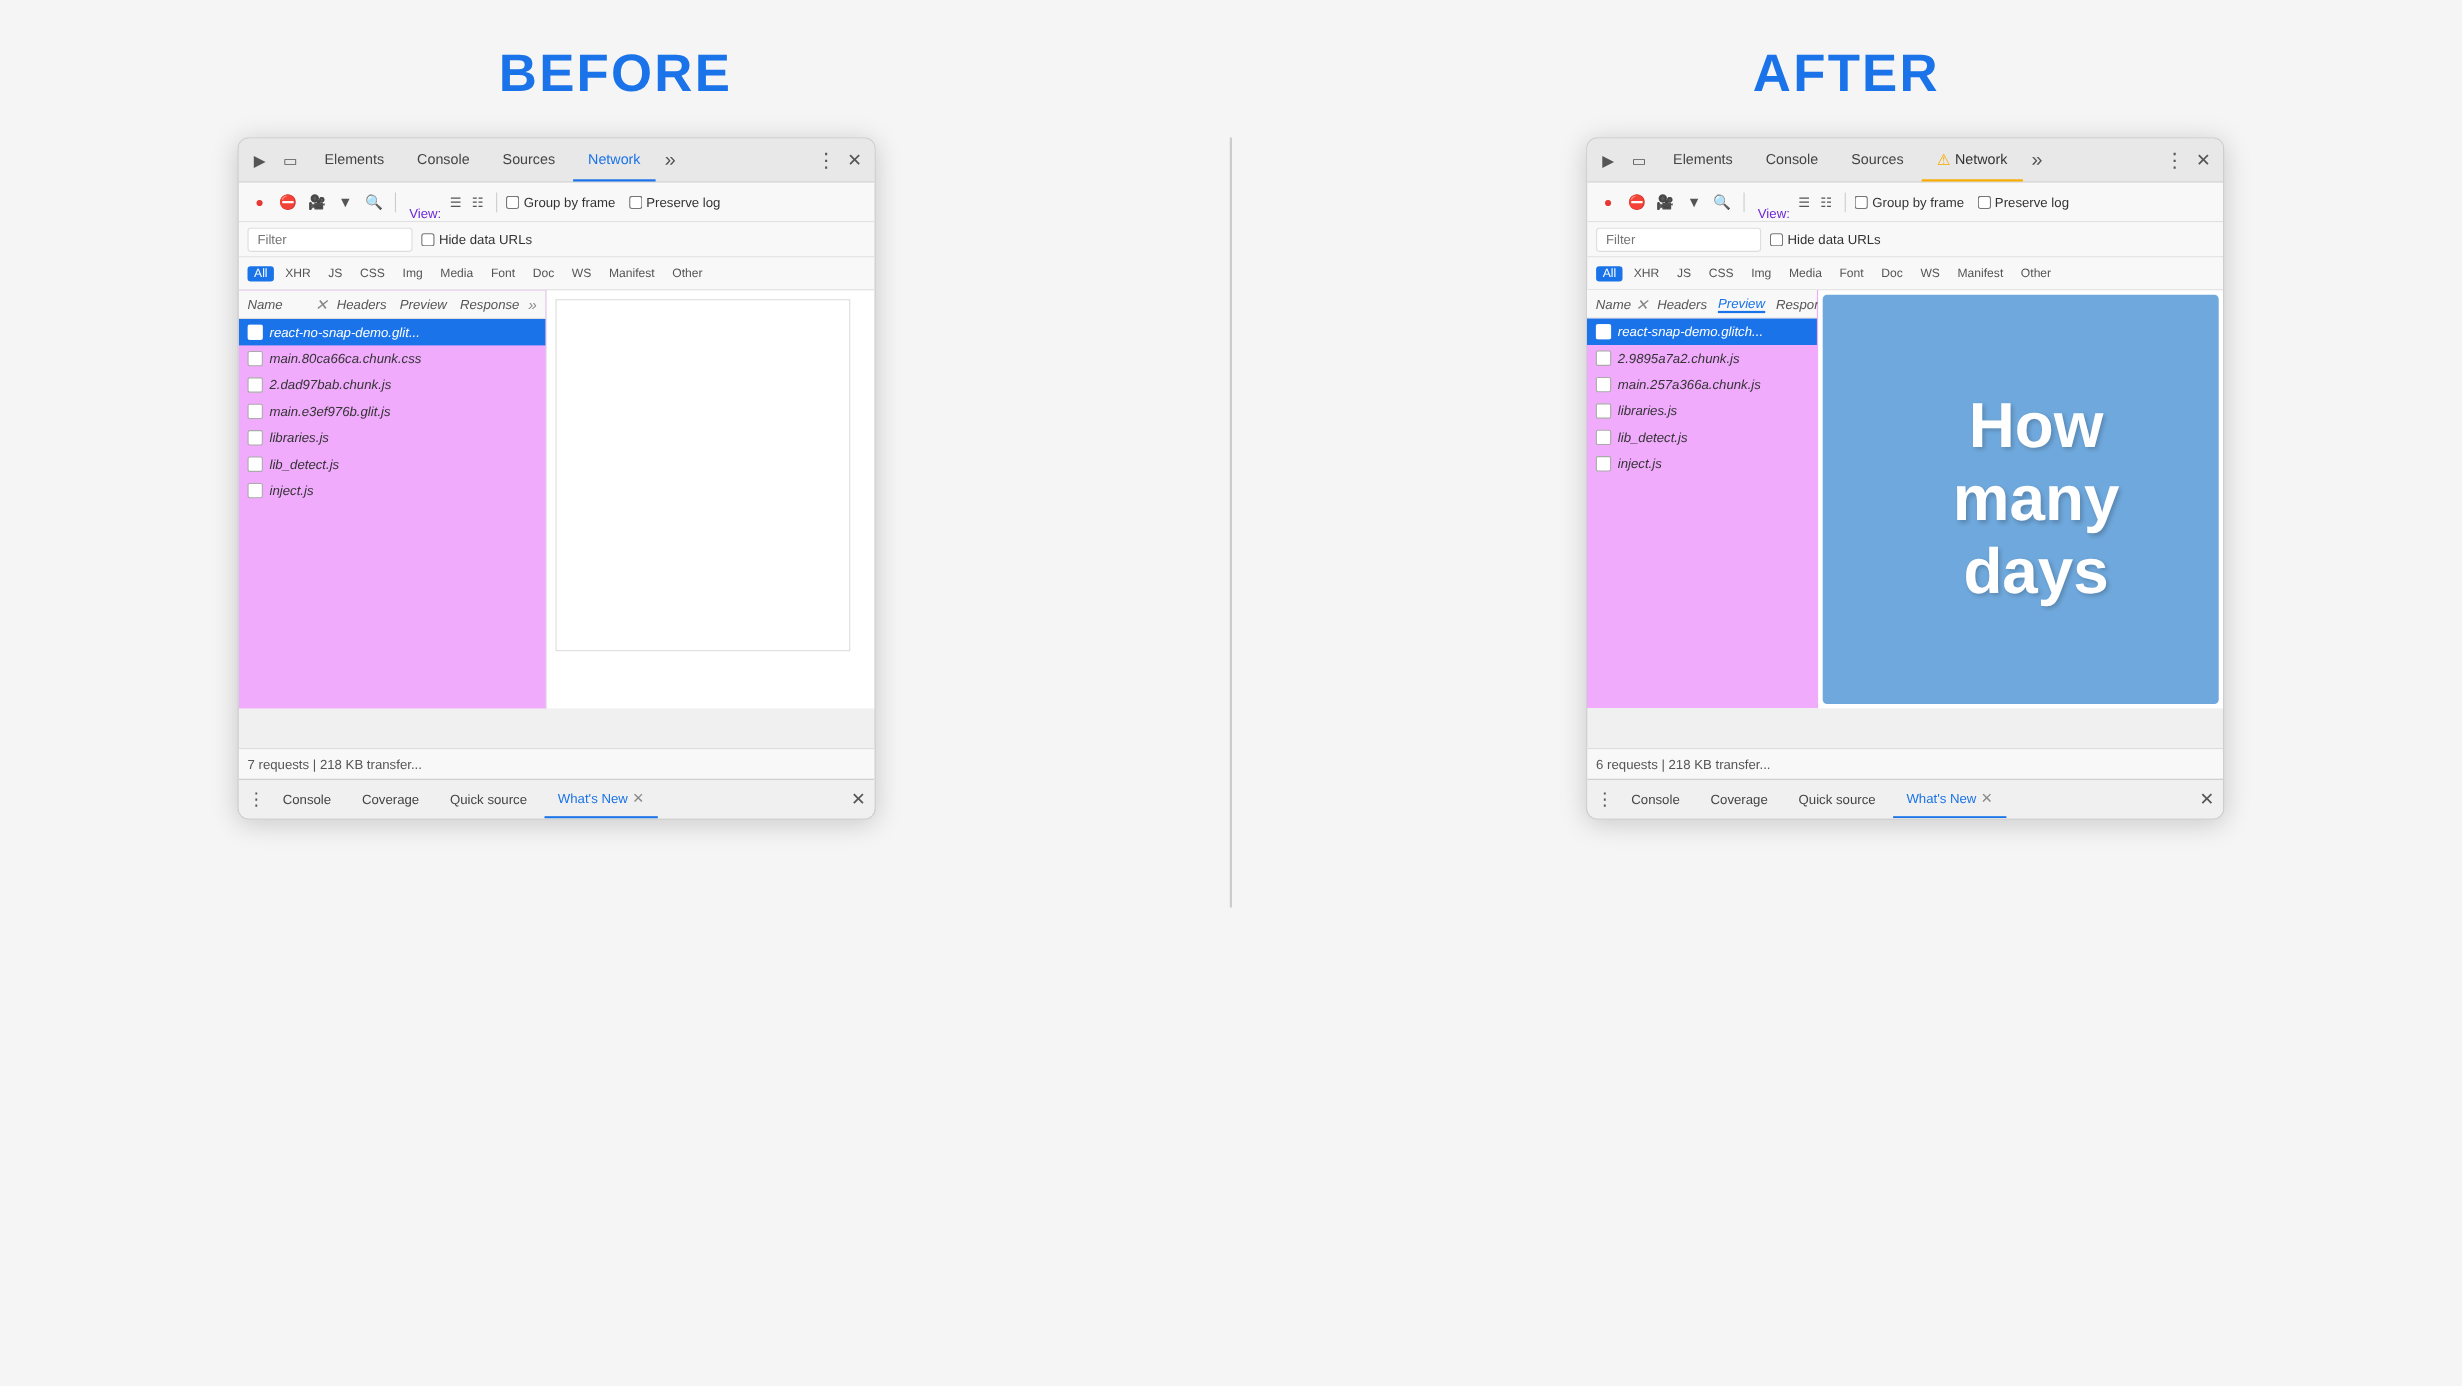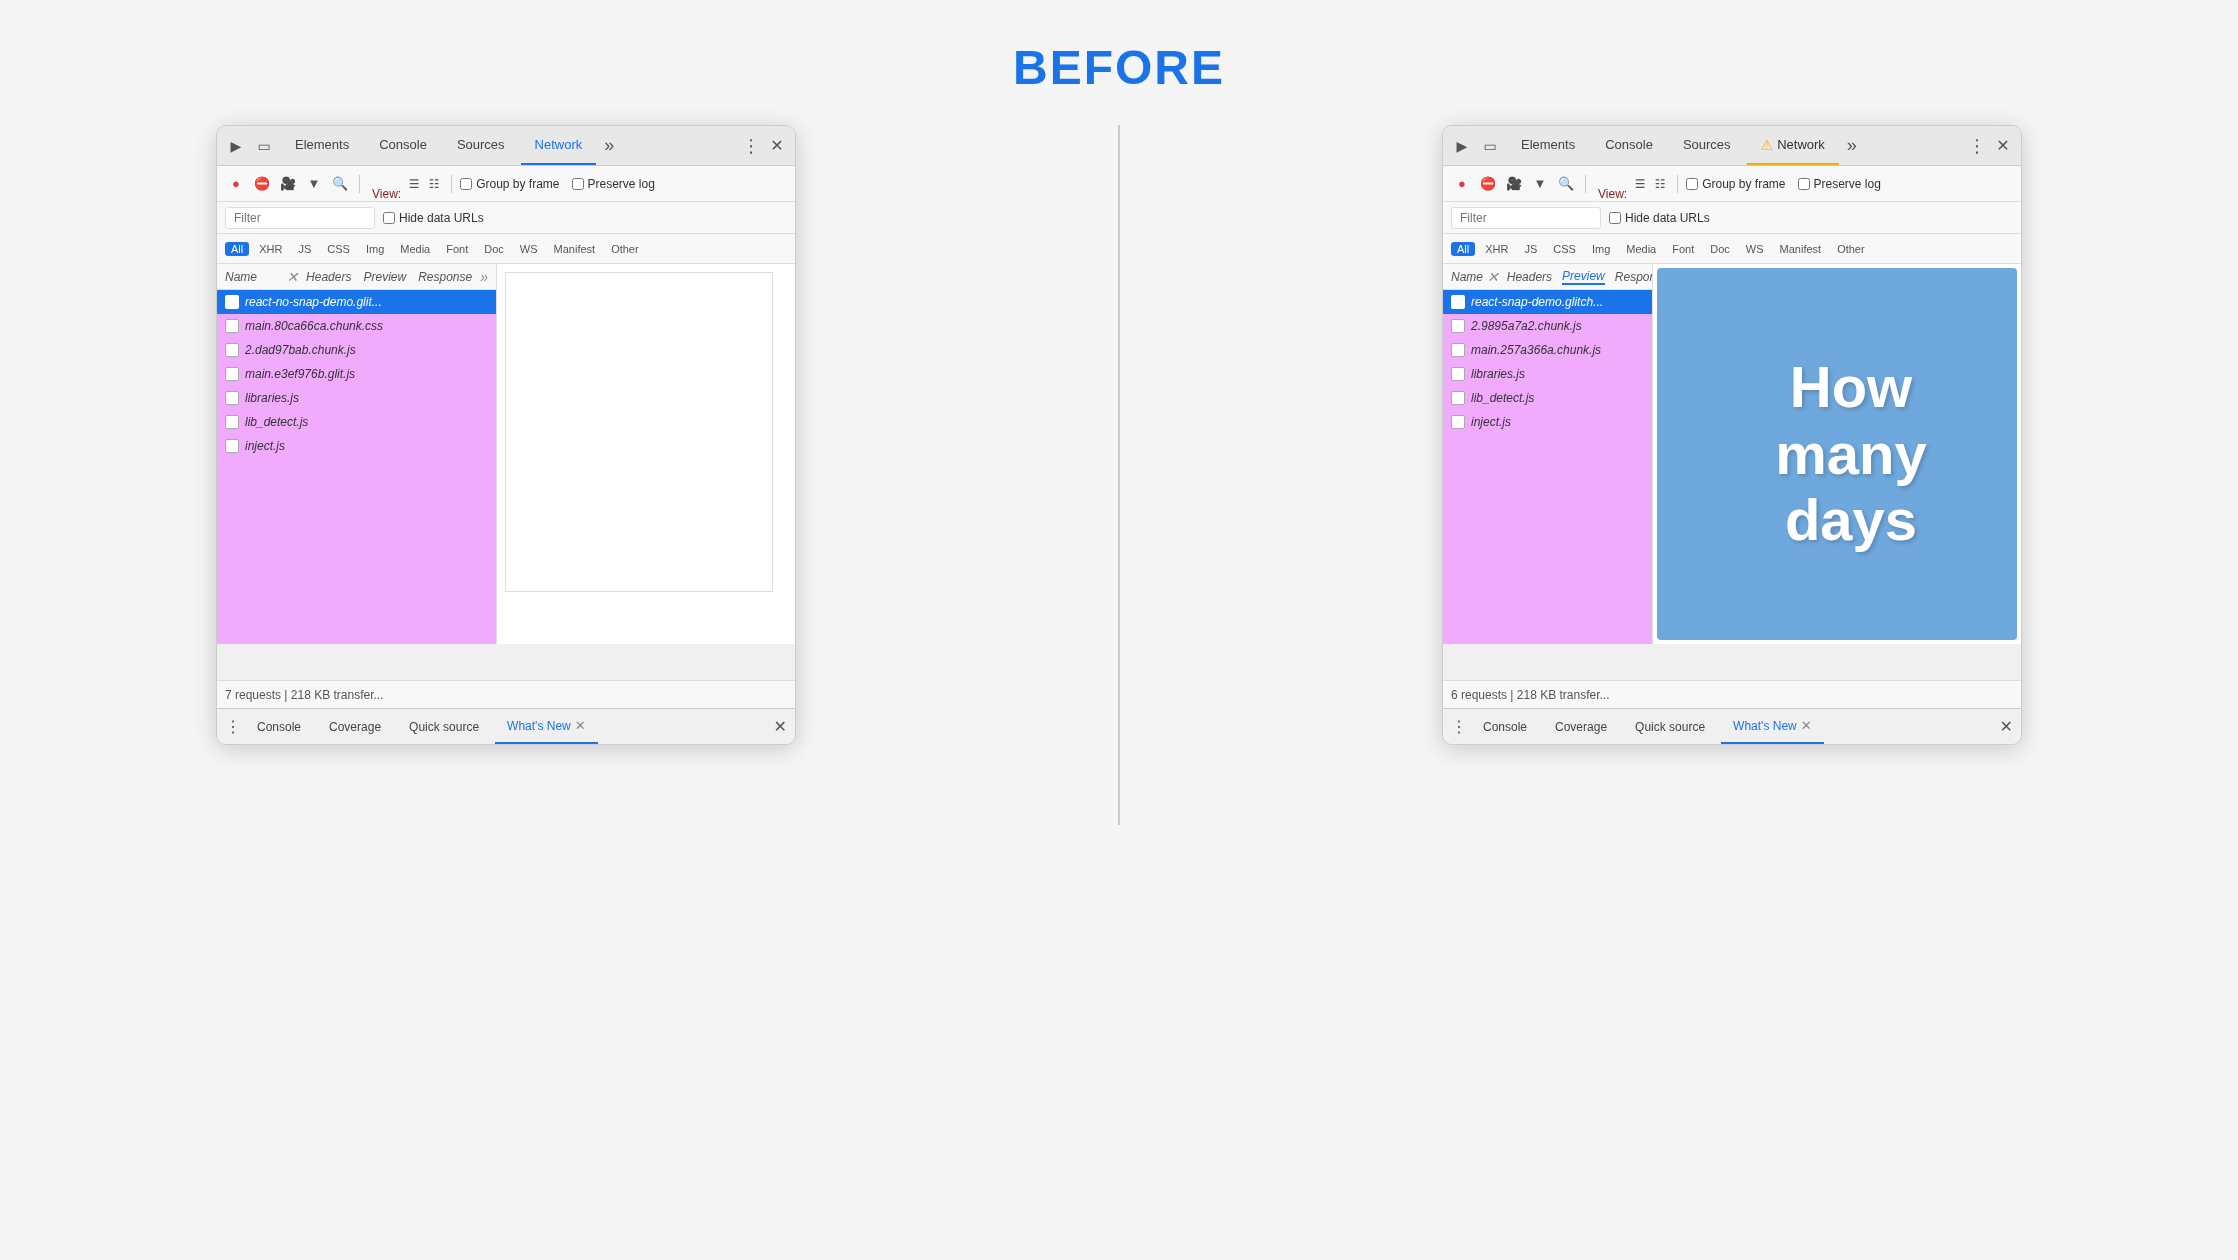--- a/index.html
+++ b/index.html
@@ -169,21 +169,21 @@
 
     .dt-toolbar-sep {
       width: 1px;
       height: 18px;
       background: #ccc;
       margin: 0 4px;
     }
 
     .dt-toolbar-label {
       font-size: 12px;
-      color: #7f1d1d;
+      color: #6d28d9;
       margin-left: 4px;
       margin-top: 21px;
     }
 
     .dt-toolbar-view-icons {
       display: flex;
       gap: 2px;
       align-items: center;
     }
     .dt-toolbar-view-icon {
@@ -441,20 +441,21 @@
     
     .after-file-list {
       width: 210px;
     }
   </style>
 </head>
 <body>
 
 <div class="labels-row">
   <div class="label-before">BEFORE</div>
+  <div class="label-after">AFTER</div>
 </div>
 
 <div class="panels-row">
 
   <div class="devtools-panel">
 
     <div class="dt-topbar">
       <div class="dt-icon-btn">▶</div>
       <div class="dt-icon-btn">▭</div>
       <div class="dt-tabs">

